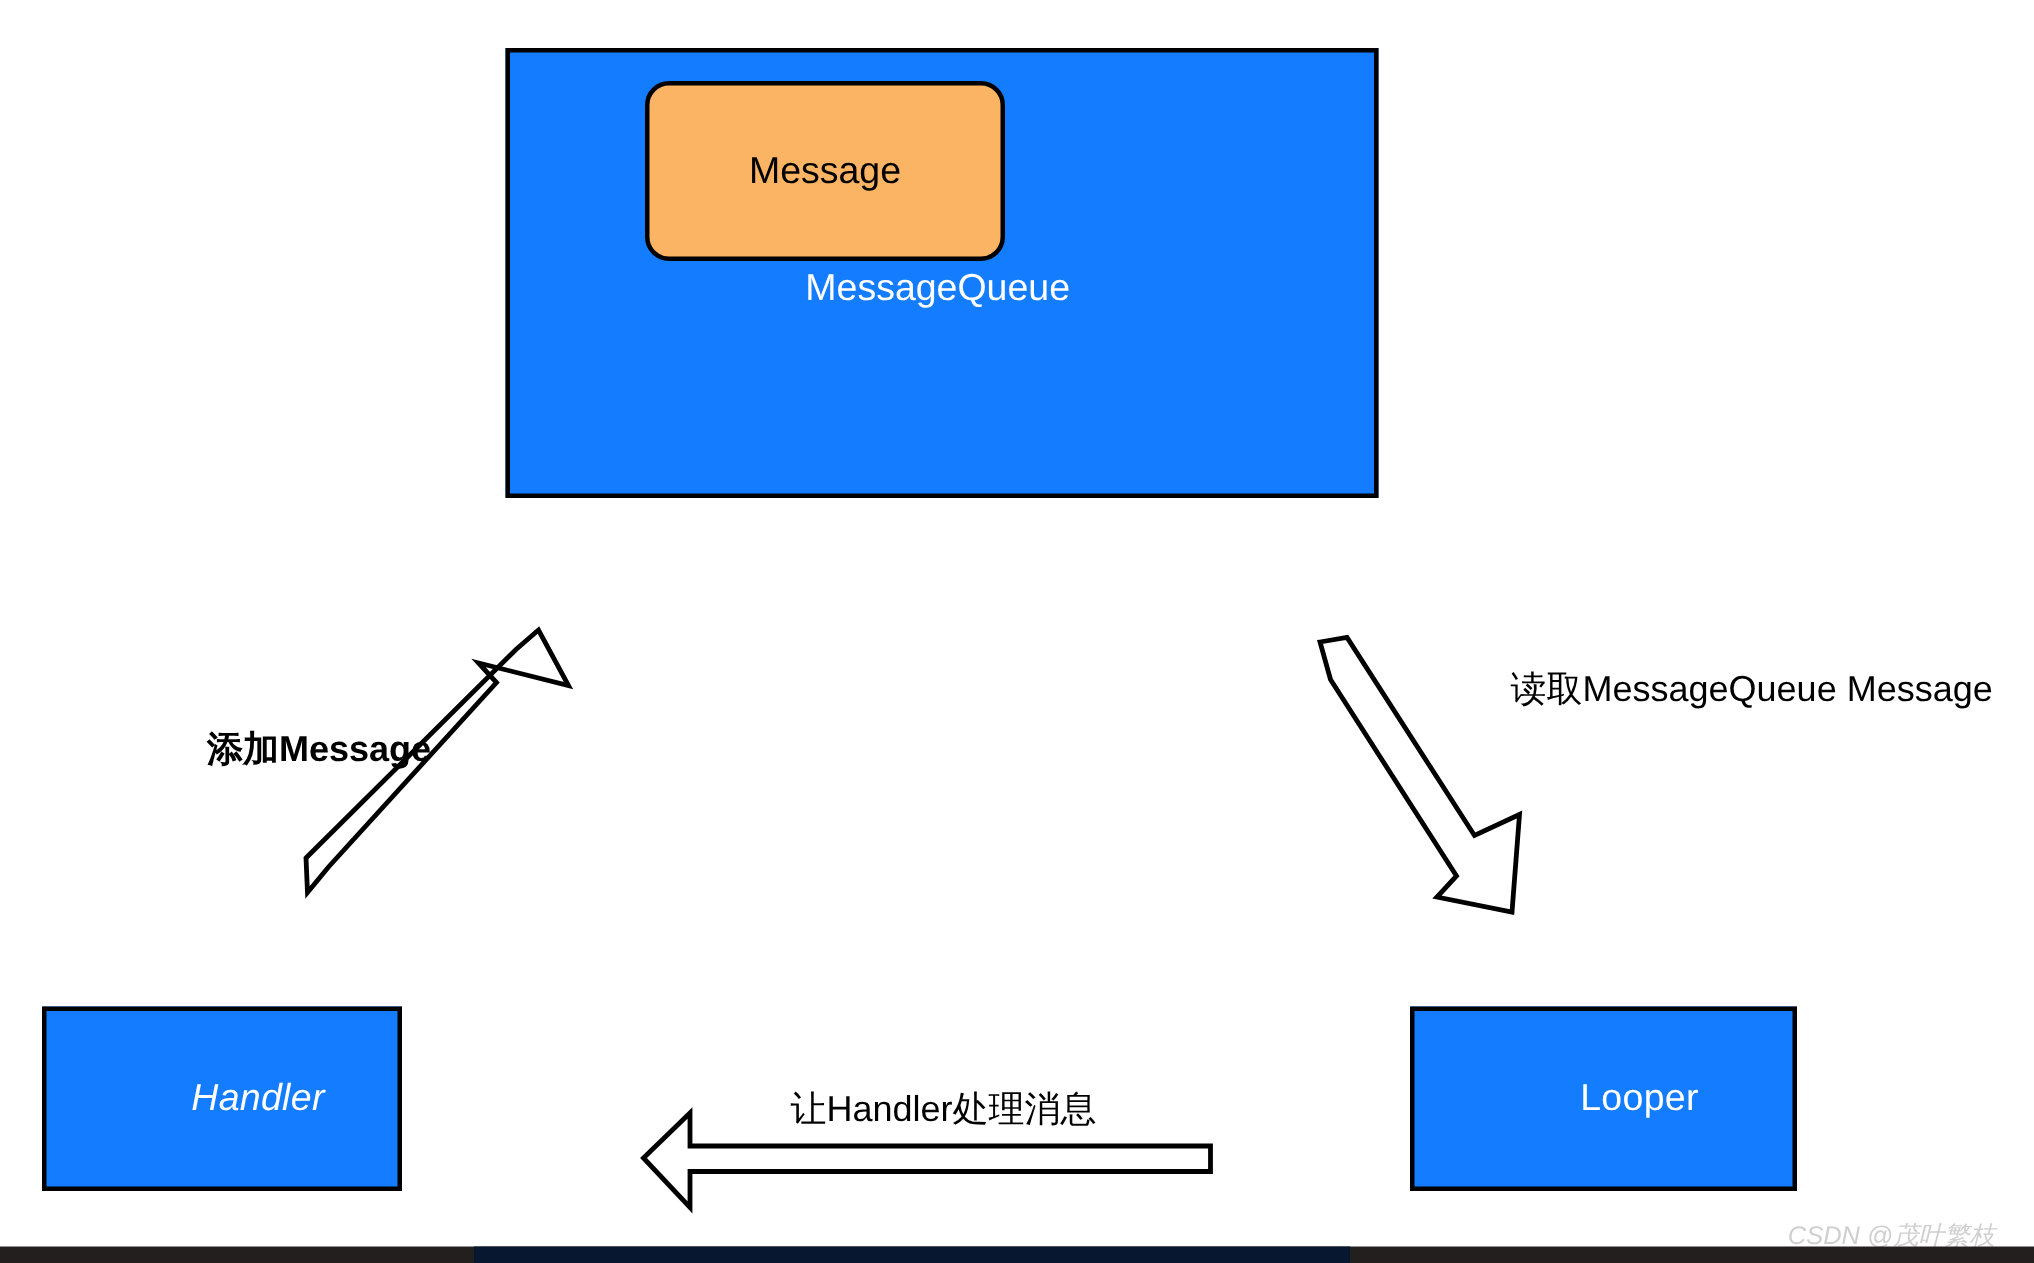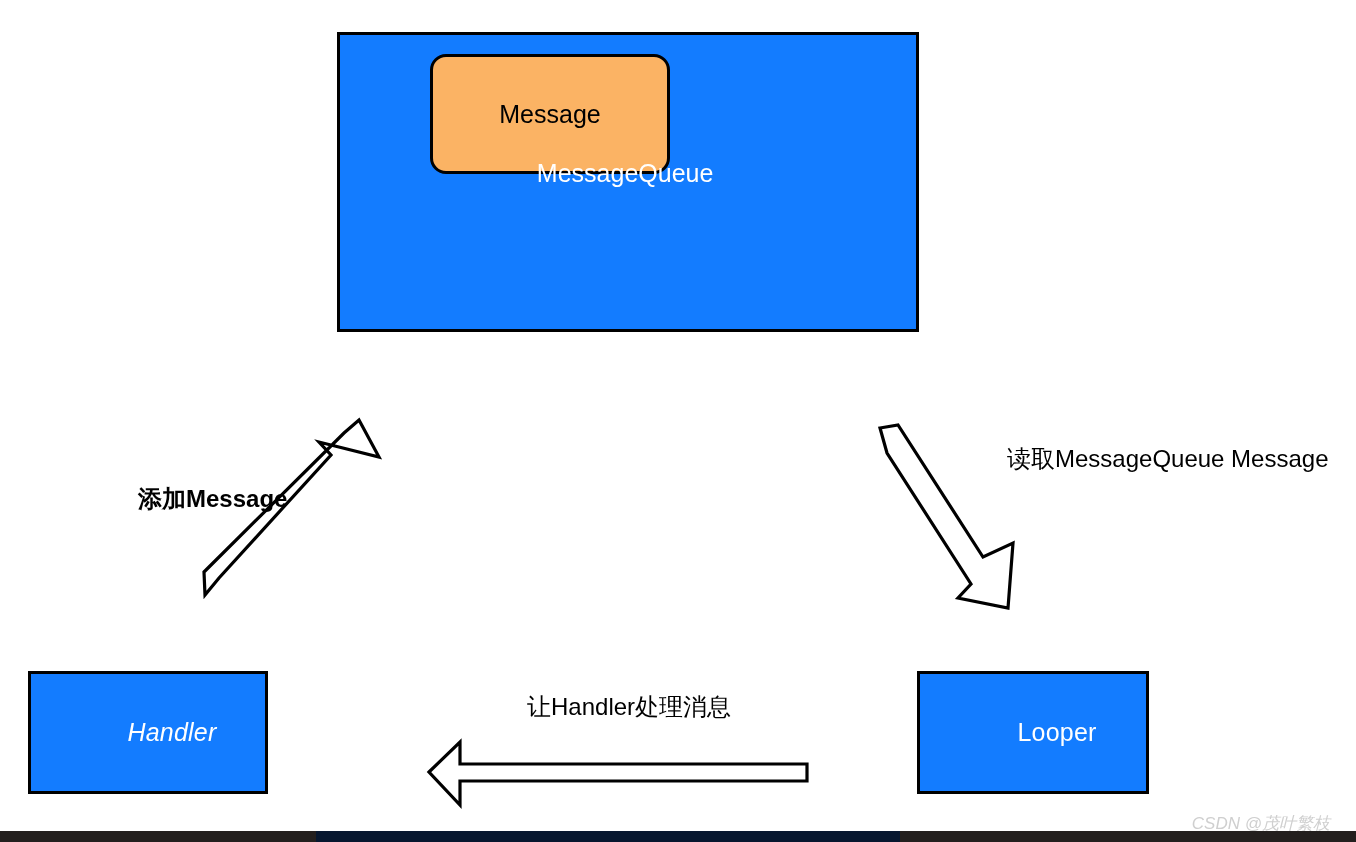--- a/index.html
+++ b/index.html
@@ -39,21 +39,21 @@
     left: 337px;
     top: 32px;
     width: 582px;
     height: 300px;
     background: #137cff;
     display: block;
   }
   #mq-label {
     position: absolute;
     left: 0;
-    top: 124px;
+    top: 143px;
     width: 100%;
     text-align: center;
     transform: translateX(-0.5%);
     color: #ffffff;
     font-size: 25px;
     white-space: nowrap;
   }
 
   #message-box {
     position: absolute;
@@ -77,37 +77,37 @@
 
   #handler-box {
     left: 28px;
     top: 671px;
     width: 240px;
     height: 123px;
     background: #137cff;
     font-style: italic;
   }
   #looper-box {
-    left: 917px;
+    left: 940px;
     top: 671px;
-    width: 232px;
+    width: 258px;
     height: 123px;
     background: #137cff;
   }
 
   
   .arrow-label {
     position: absolute;
     color: #000000;
     font-size: 24px;
     white-space: nowrap;
   }
   #label-add-message   { left: 138px; top: 483px; font-weight: bold; }
   #label-read-queue    { left: 1007px; top: 443px; }
-  #label-handle-msg    { left: 527px; top: 691px; }
+  #label-handle-msg    { left: 527px; top: 723px; }
 
   
   #arrows {
     position: absolute;
     left: 0;
     top: 0;
     width: 1356px;
     height: 842px;
     pointer-events: none;
   }

